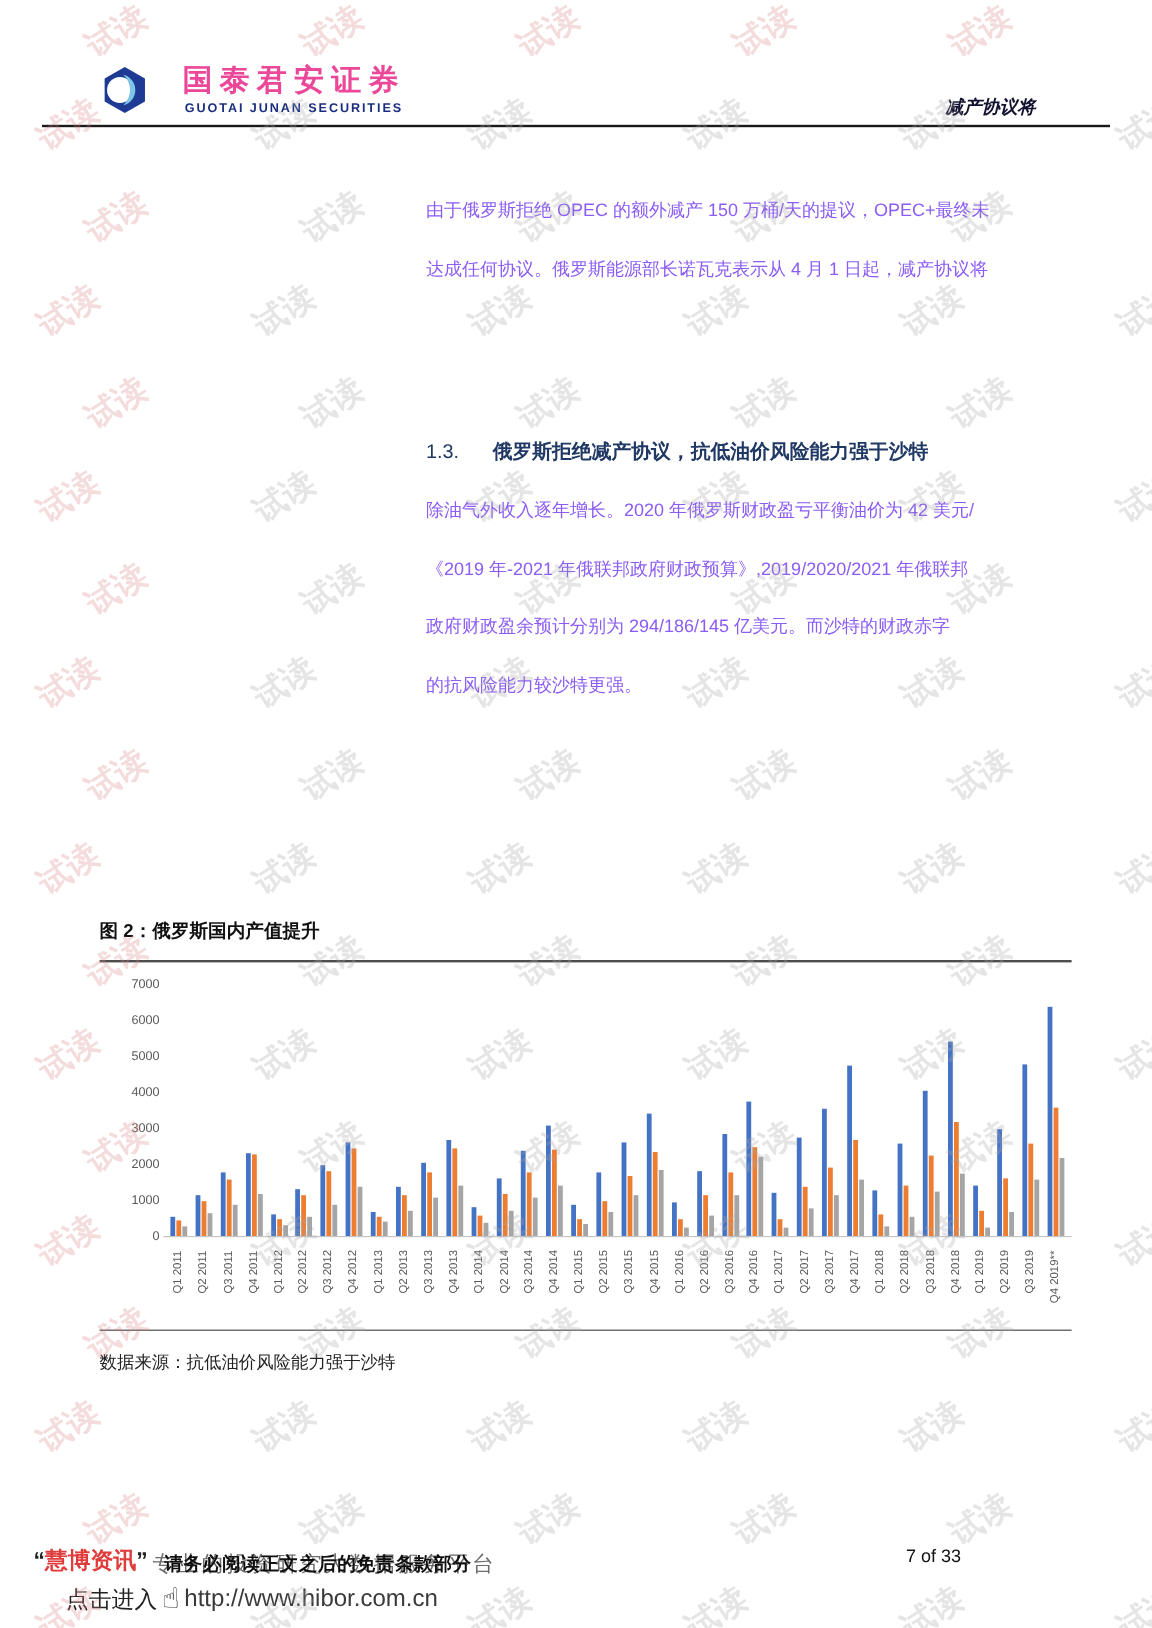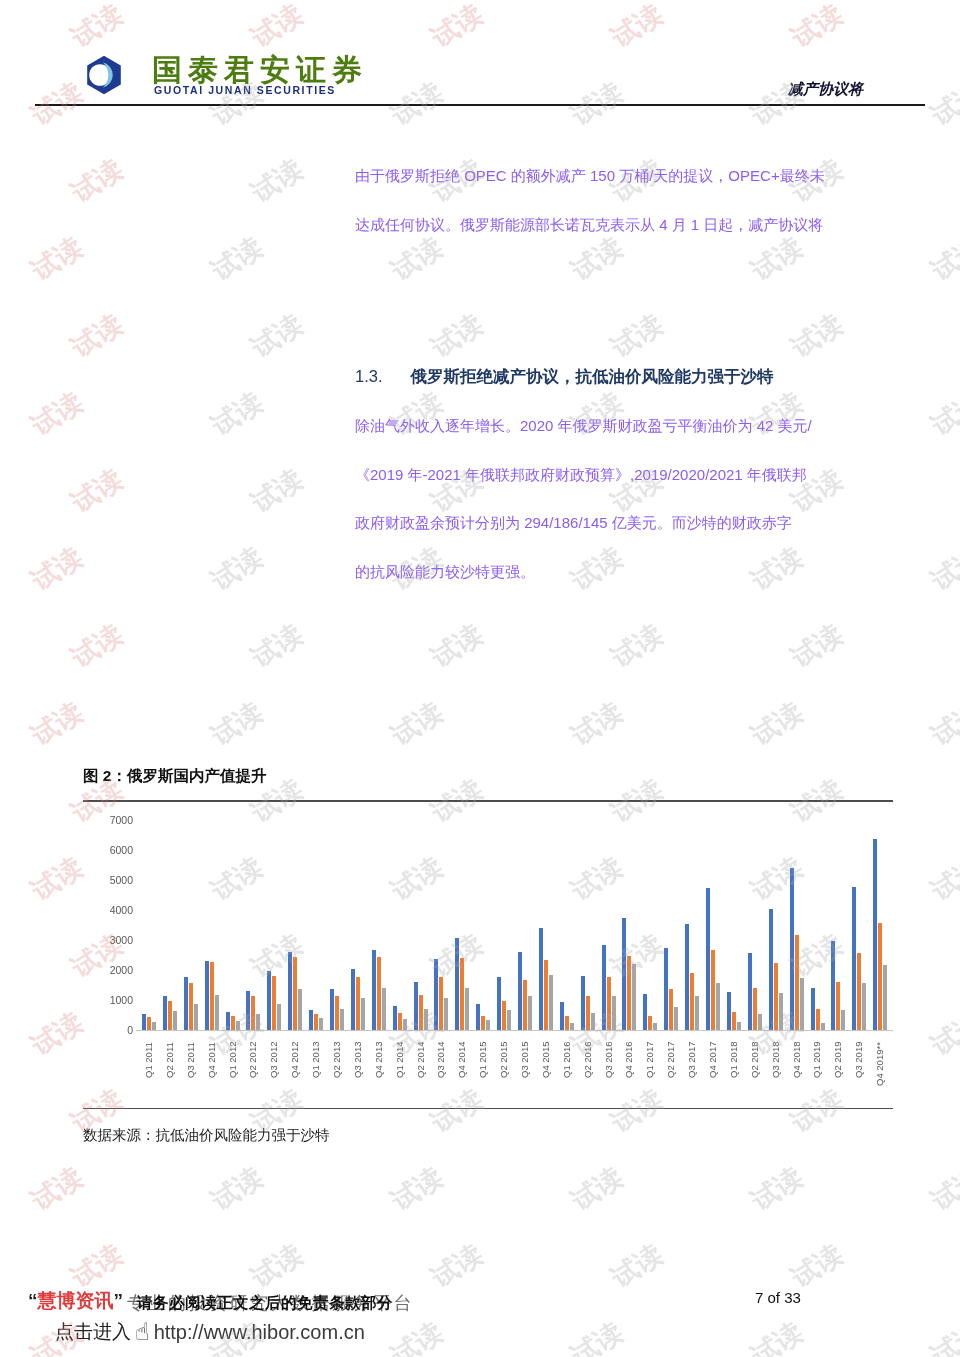--- a/index.html
+++ b/index.html
@@ -6,22 +6,22 @@
   #page{position:relative;width:960px;height:1357px;background:#ffffff;margin:0 auto;
         overflow:hidden;font-family:"Liberation Sans","DejaVu Sans",sans-serif;color:#2b2b2b;}
   .layer{position:absolute;z-index:1;}
   
   #wm-layer{position:absolute;inset:0;z-index:6;pointer-events:none;}
   .wm{position:absolute;font-size:27px;font-weight:bold;white-space:nowrap;
       transform:rotate(-33deg);font-family:"Liberation Sans",sans-serif;}
   
   #header-rule{position:absolute;left:35px;top:104px;width:890px;height:2px;background:#1a1a1a;}
   #brand-logo{position:absolute;left:84px;top:55px;width:40px;height:40px;}
-  #brand-cn{position:absolute;left:152px;top:50px;font-size:30px;font-weight:bold;
-            letter-spacing:6px;color:#4d7c0f;}
+  #brand-cn{position:absolute;left:152px;top:50px;font-size:25px;font-weight:bold;
+            letter-spacing:6px;color:#ec4899;}
   #brand-en{position:absolute;left:154px;top:84px;font-size:10.5px;font-weight:bold;
             letter-spacing:1.6px;color:#1b2f7e;}
   #doc-type{position:absolute;left:788px;top:80px;width:140px;font-size:15px;
             font-family:"Liberation Serif",serif;font-style:italic;font-weight:bold;color:#121230;}
   
   .para{position:absolute;left:355px;width:540px;font-size:15px;color:#8b5cf6;}
   .para .pline{height:48.6px;line-height:48.6px;white-space:nowrap;}
   #section-head{position:absolute;left:355px;top:366px;font-size:16.5px;font-weight:bold;
                 color:#1f3864;white-space:nowrap;}
   #section-head .num{margin-right:28px;font-weight:normal;}

